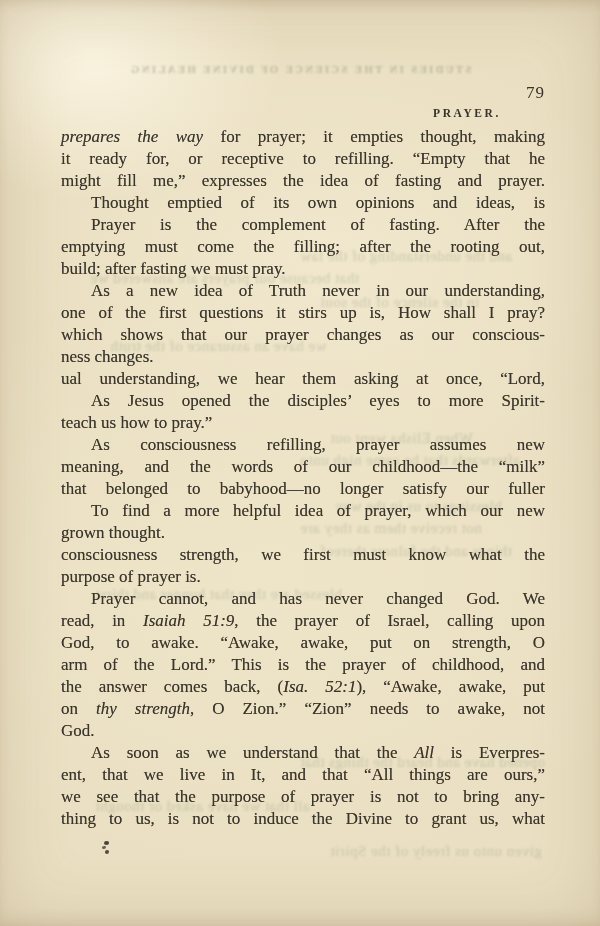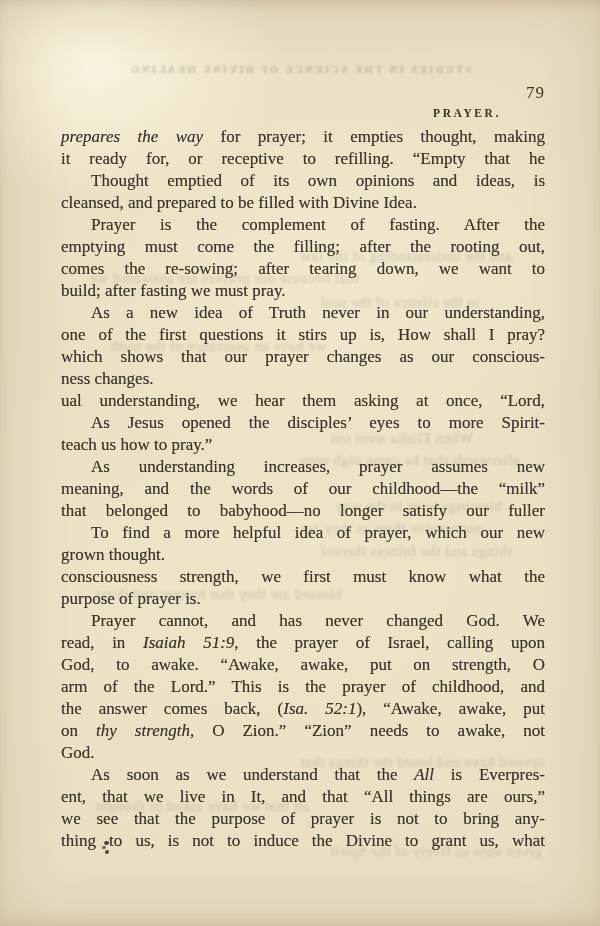--- a/index.html
+++ b/index.html
@@ -101,34 +101,33 @@
 
   <div class="running-head">
     <div class="head-title">PRAYER.</div>
     <div class="head-page-number">79</div>
   </div>
 
   <div class="text-block">
 
   <div class="line"><i>prepares the way</i> for prayer; it empties thought, making</div>
       <div class="line">it ready for, or receptive to refilling. “Empty that he</div>
+      <div class="line">might fill me,” expresses the idea of fasting and prayer.</div>
       <div class="line indent">Thought emptied of its own opinions and ideas, is</div>
-      <div class="line last">cleansed, and prepared to be filled with Divine Idea.</div>
       <div class="line indent">Prayer is the complement of fasting. After the</div>
       <div class="line">emptying must come the filling; after the rooting out,</div>
-      <div class="line">comes the re-sowing; after tearing down, we want to</div>
       <div class="line last">build; after fasting we must pray.</div>
       <div class="line indent">As a new idea of Truth never in our understanding,</div>
       <div class="line">one of the first questions it stirs up is, How shall I pray?</div>
       <div class="line">which shows that our prayer changes as our conscious-</div>
       <div class="line last">ness changes.</div>
       <div class="line">ual understanding, we hear them asking at once, “Lord,</div>
       <div class="line indent">As Jesus opened the disciples’ eyes to more Spirit-</div>
       <div class="line last">teach us how to pray.”</div>
-      <div class="line indent">As understanding increases, prayer assumes new</div>
+      <div class="line indent">As consciousness refilling, prayer assumes new</div>
       <div class="line">meaning, and the words of our childhood—the “milk”</div>
       <div class="line">that belonged to babyhood—no longer satisfy our fuller</div>
       <div class="line indent">To find a more helpful idea of prayer, which our new</div>
       <div class="line last">grown thought.</div>
       <div class="line">consciousness strength, we first must know what the</div>
       <div class="line last">purpose of prayer is.</div>
       <div class="line indent">Prayer cannot, and has never changed God. We</div>
       <div class="line">read, in <i>Isaiah 51:9</i>, the prayer of Israel, calling upon</div>
       <div class="line">God, to awake. “Awake, awake, put on strength, O</div>
       <div class="line">arm of the Lord.” This is the prayer of childhood, and</div>

